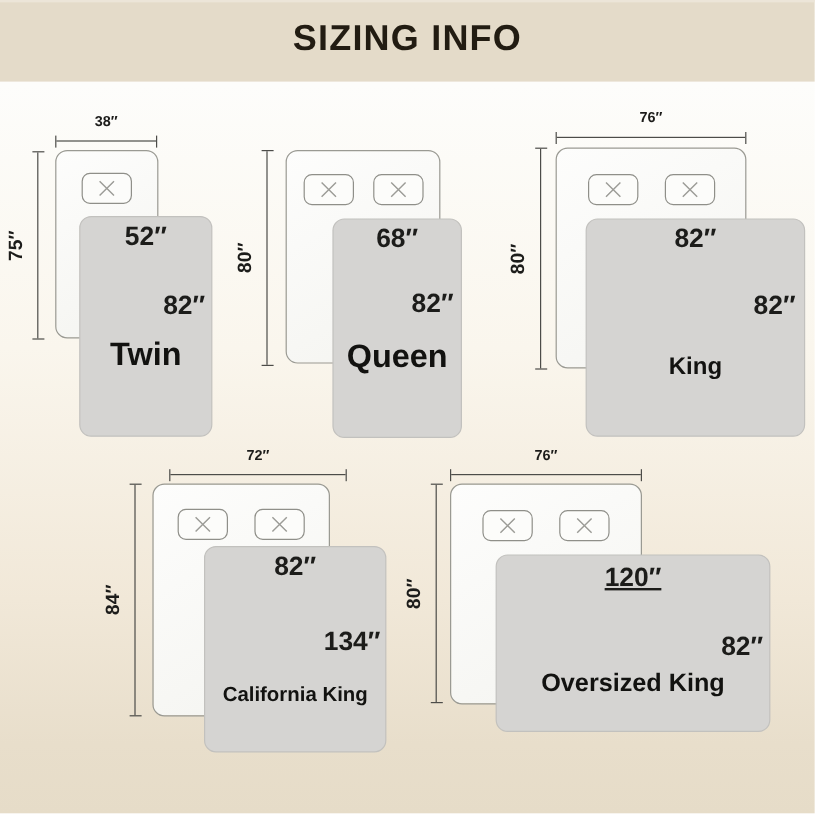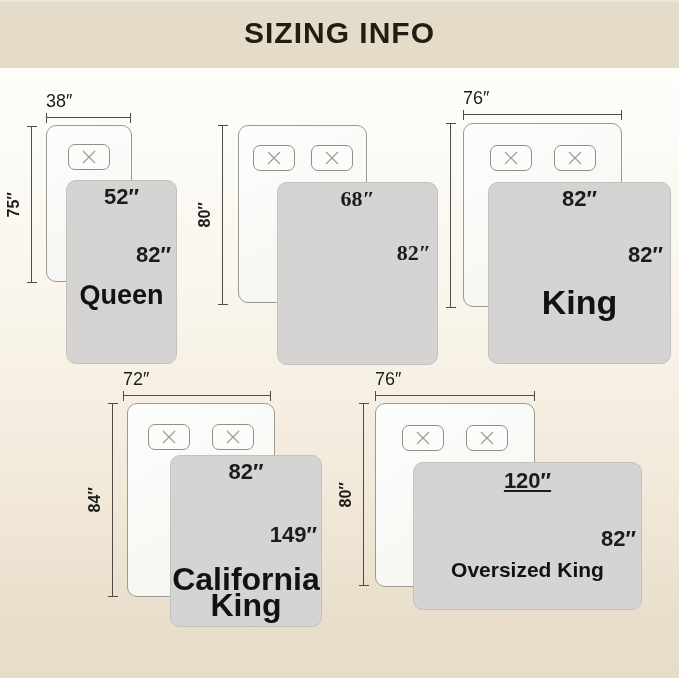--- a/index.html
+++ b/index.html
@@ -38,59 +38,59 @@
   
   .cover {
     position:absolute; background:#d5d4d2;
     border:1px solid #c2c1be; border-radius:10px; z-index:3;padding-left:37px;
   }
   .cover .cw { position:absolute; top:3px; left:0; right:0; text-align:center; font-size:22px; font-weight:bold; }
   .cover .cl { position:absolute; font-size:22px; font-weight:bold; }
   .cover .cname { position:absolute; left:0; right:0; text-align:center; font-weight:bold; color:#121210; }
   
   .hdim { position:absolute; z-index:2; }
-  .hdim .dim-label { text-align:left; font-weight:normal; font-size:18px; margin-bottom:2px; line-height:19px; }
+  .hdim .dim-label { text-align:center; font-weight:bold; font-size:12px; margin-bottom:2px; line-height:19px; }
   .hdim .dim-line { height:10px; border-left:1.5px solid #4c4c49; border-right:1.5px solid #4c4c49; position:relative; }
   .hdim .dim-line::before { content:""; position:absolute; left:0; right:0; top:4px; border-top:1.5px solid #4c4c49; }
   .vdim { position:absolute; display:flex; align-items:center; gap:4px; z-index:2; }
   .vdim .dim-label { writing-mode:vertical-rl; transform:rotate(180deg); font-weight:bold; font-size:16px; line-height:18px; }
   .vdim .dim-line { width:10px; align-self:stretch; border-top:1.5px solid #4c4c49; border-bottom:1.5px solid #4c4c49; position:relative; }
   .vdim .dim-line::before { content:""; position:absolute; top:0; bottom:0; left:4px; border-left:1.5px solid #4c4c49; }
   
   .f1-hdim { left:46px; top:92px; width:85px; }
   .f1-vdim { left:5px;  top:126px; height:157px; }
   .f1-bed  { left:46px; top:125px; width:86px; height:157px; }
   .f1-bed .pillows { padding-top:18px; }
   .f1-cover{ left:66px; top:180px; width:111px; height:184px; }
   .f1-cover .cl { top:61px; right:5px; }
   .f1-cover .cname { top:99px; font-size:27px; }
 
   .f2-hdim { left:238px; top:92px; width:129px; }
   .f2-vdim { left:196px; top:125px; height:180px; }
   .f2-bed  { left:238px; top:125px; width:129px; height:178px; }
   .f2-bed .pillows { padding-top:19px; }
-  .f2-cover{ left:277px; top:182px; width:161px; height:183px;font-family:Liberation Serif, serif; }
+  .f2-cover{ left:277px; top:182px; width:108px; height:183px; }
   .f2-cover .cl { top:57px; right:6px; }
   .f2-cover .cname { top:99px; font-size:27px; }
 
   .f3-hdim { left:463px; top:89px; width:159px; }
   .f3-vdim { left:424px; top:123px; height:185px; }
   .f3-bed  { left:463px; top:123px; width:159px; height:184px; }
   .f3-bed .pillows { padding-top:21px; gap:22px; }
   .f3-cover{ left:488px; top:182px; width:183px; height:182px; }
   .f3-cover .cl { top:59px; right:7px; }
-  .f3-cover .cname { top:100px; font-size:34px; }
-
-  .f4-hdim { left:123px; top:370px; width:148px; }
+  .f3-cover .cname { top:112px; font-size:20px; }
+
+  .f4-hdim { left:141px; top:370px; width:148px; }
   .f4-vdim { left:86px;  top:403px; height:194px; }
   .f4-bed  { left:127px; top:403px; width:148px; height:194px; }
   .f4-bed .pillows { padding-top:20px; gap:22px; }
   .f4-cover{ left:170px; top:455px; width:152px; height:172px; }
   .f4-cover .cl { top:66px; right:4px; }
-  .f4-cover .cname { top:110px; font-size:32px; line-height:26px; }
+  .f4-cover .cname { top:110px; font-size:17px; line-height:26px; }
 
   .f5-hdim { left:375px; top:370px; width:160px; }
   .f5-vdim { left:337px; top:403px; height:183px; }
   .f5-bed  { left:375px; top:403px; width:160px; height:184px; }
   .f5-bed .pillows { padding-top:21px; gap:22px; }
   .f5-cover{ left:413px; top:462px; width:229px; height:148px; }
   .f5-cover .cw { top:5px;text-decoration:underline; }
   .f5-cover .cl { top:63px; right:5px; }
   .f5-cover .cname { top:94px; font-size:21px; line-height:26px; }
 
@@ -120,21 +120,21 @@
       <div class="pillow">
           <svg width="26" height="16" viewBox="0 0 26 16">
             <path d="M7 2 L19 14 M19 2 L7 14" stroke="#9c9c97" stroke-width="1.2" fill="none"></path>
           </svg>
         </div>
     </div>
   </div>
   <div class="cover f1-cover">
     <div class="cw">52″</div>
     <div class="cl">82″</div>
-    <div class="cname">Queen</div>
+    <div class="cname">Twin</div>
   </div>
 
   <div class="vdim f2-vdim">
     <div class="dim-label">80″</div>
     <div class="dim-line"></div>
   </div>
   <div class="bed f2-bed">
     <div class="pillows">
       <div class="pillow">
           <svg width="26" height="16" viewBox="0 0 26 16">
@@ -144,20 +144,21 @@
       <div class="pillow">
           <svg width="26" height="16" viewBox="0 0 26 16">
             <path d="M7 2 L19 14 M19 2 L7 14" stroke="#9c9c97" stroke-width="1.2" fill="none"></path>
           </svg>
         </div>
     </div>
   </div>
   <div class="cover f2-cover">
     <div class="cw">68″</div>
     <div class="cl">82″</div>
+    <div class="cname">Queen</div>
   </div>
 
   <div class="hdim f3-hdim">
     <div class="dim-label">76″</div>
     <div class="dim-line"></div>
   </div>
   <div class="vdim f3-vdim">
     <div class="dim-label">80″</div>
     <div class="dim-line"></div>
   </div>
@@ -198,21 +199,21 @@
         </div>
       <div class="pillow">
           <svg width="26" height="16" viewBox="0 0 26 16">
             <path d="M7 2 L19 14 M19 2 L7 14" stroke="#9c9c97" stroke-width="1.2" fill="none"></path>
           </svg>
         </div>
     </div>
   </div>
   <div class="cover f4-cover">
     <div class="cw">82″</div>
-    <div class="cl">149″</div>
+    <div class="cl">134″</div>
     <div class="cname">California King</div>
   </div>
 
   <div class="hdim f5-hdim">
     <div class="dim-label">76″</div>
     <div class="dim-line"></div>
   </div>
   <div class="vdim f5-vdim">
     <div class="dim-label">80″</div>
     <div class="dim-line"></div>

